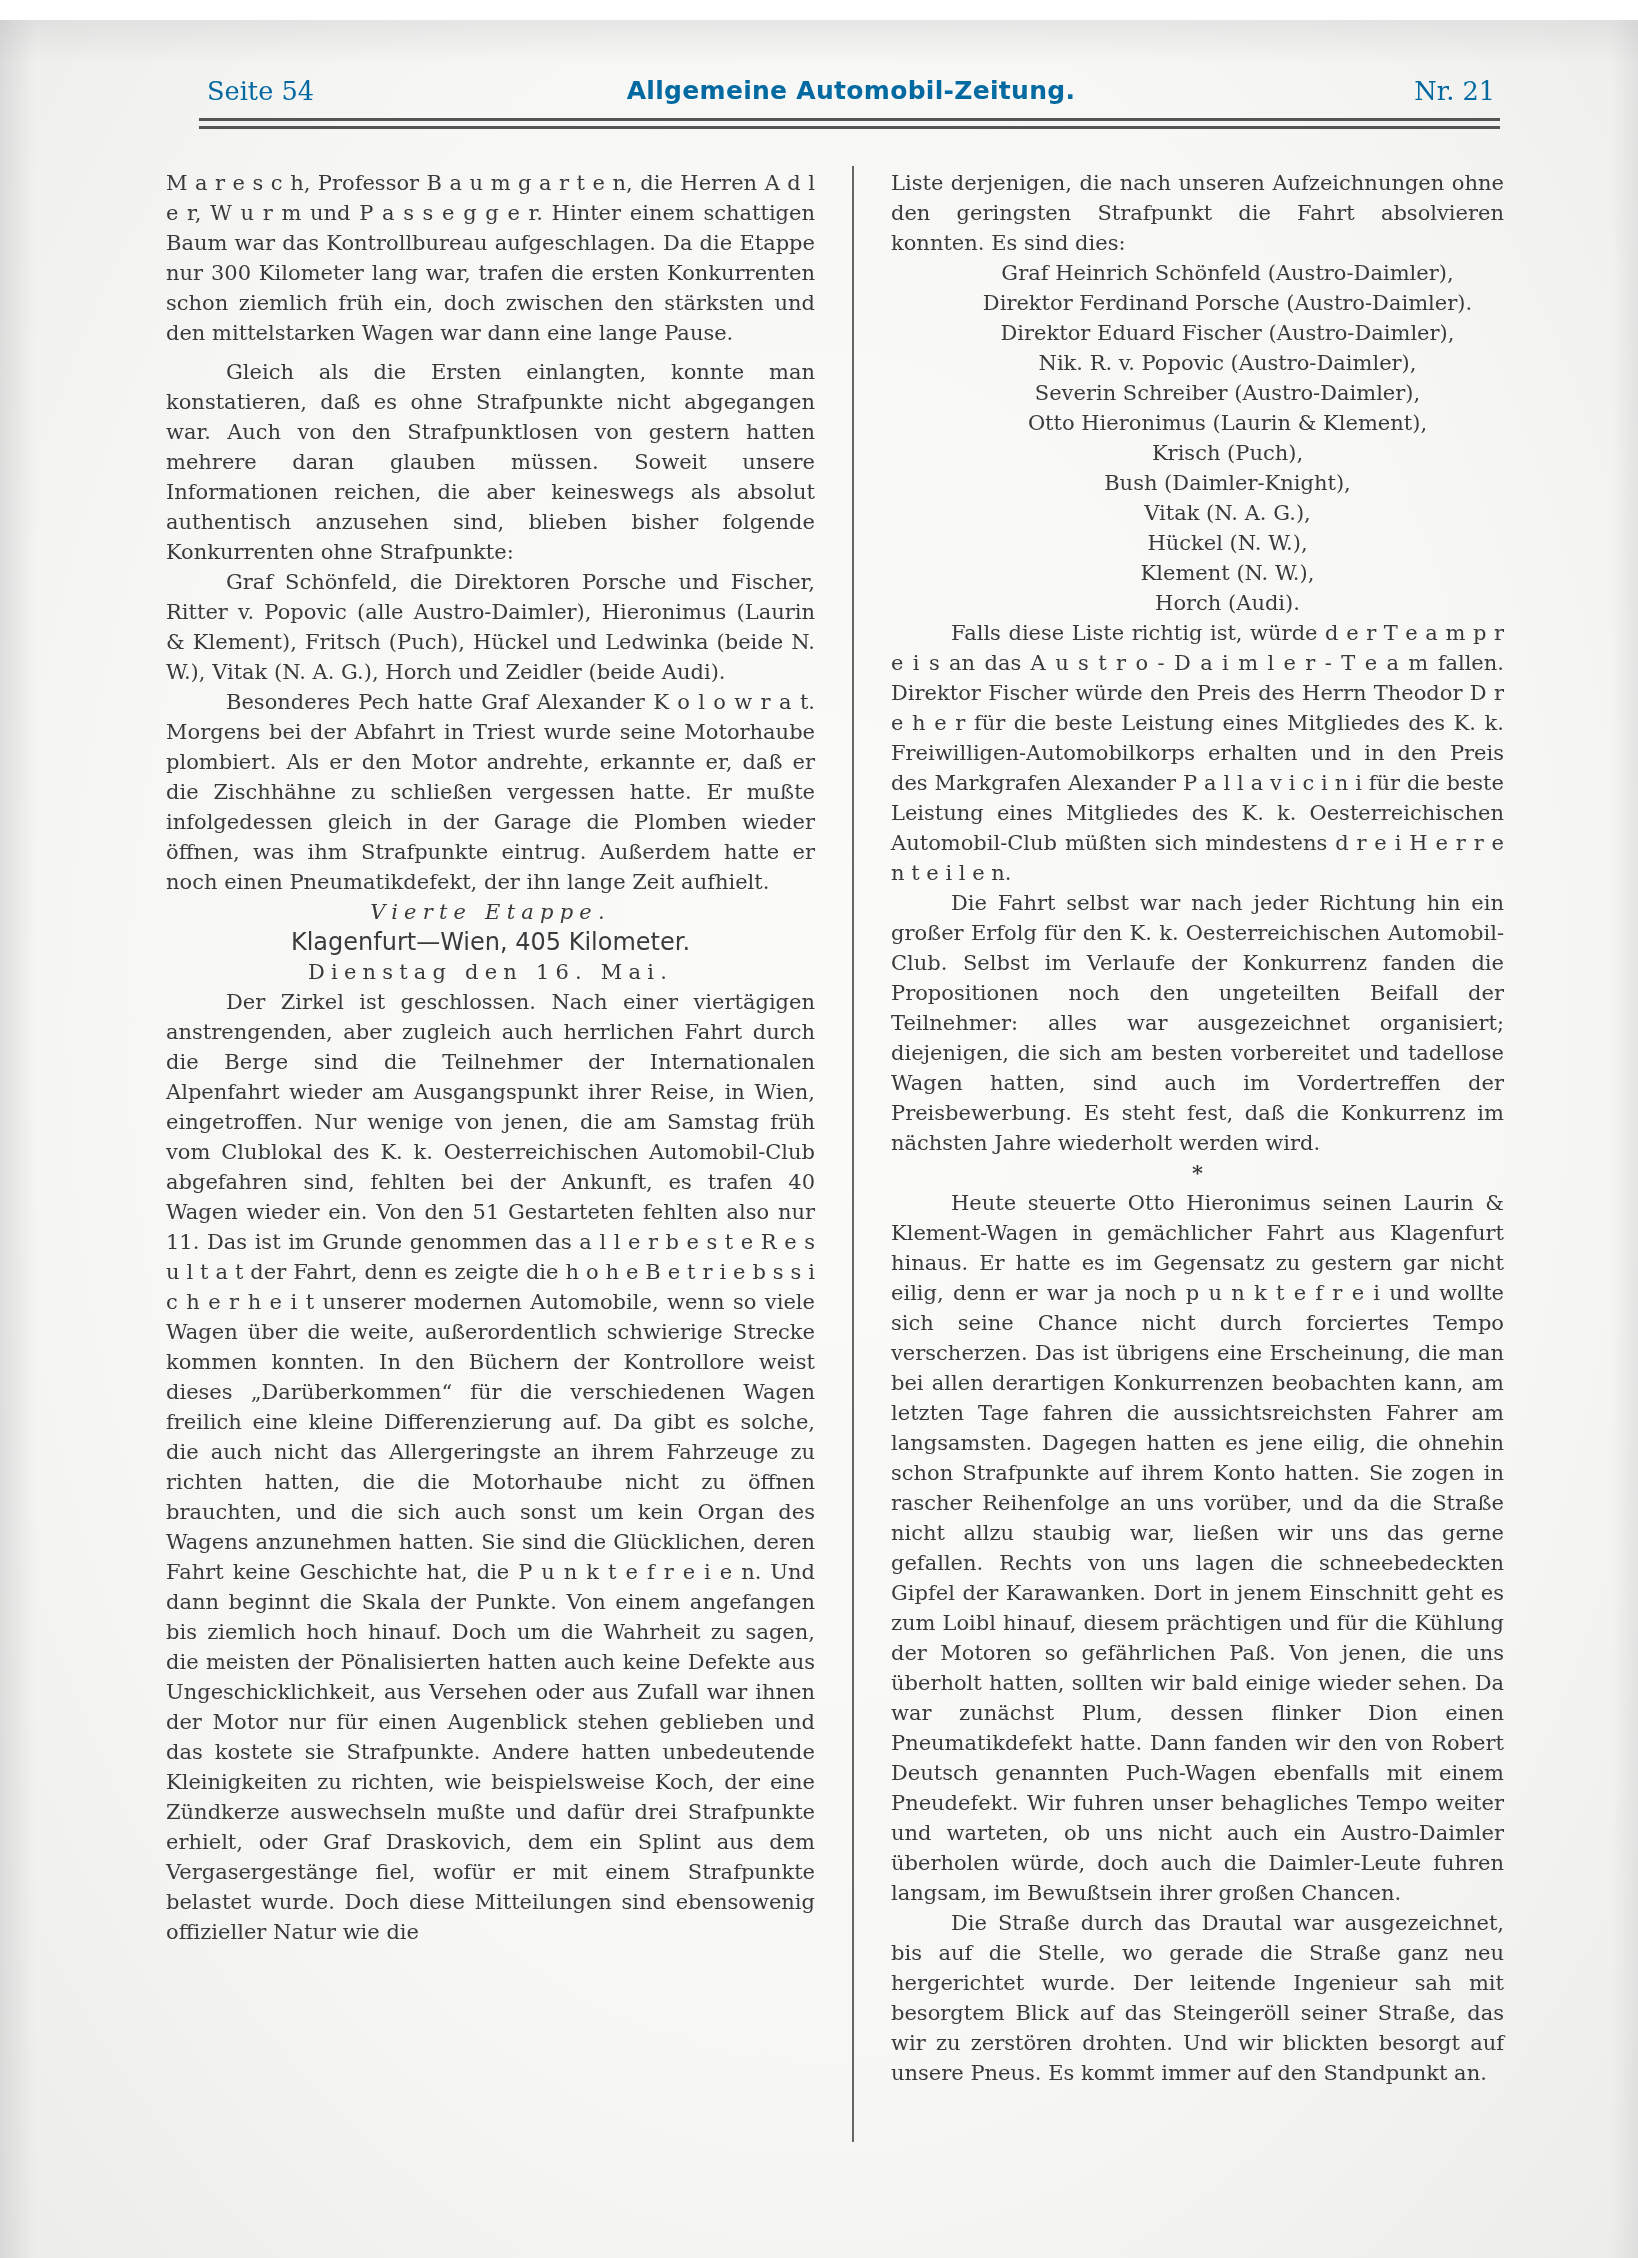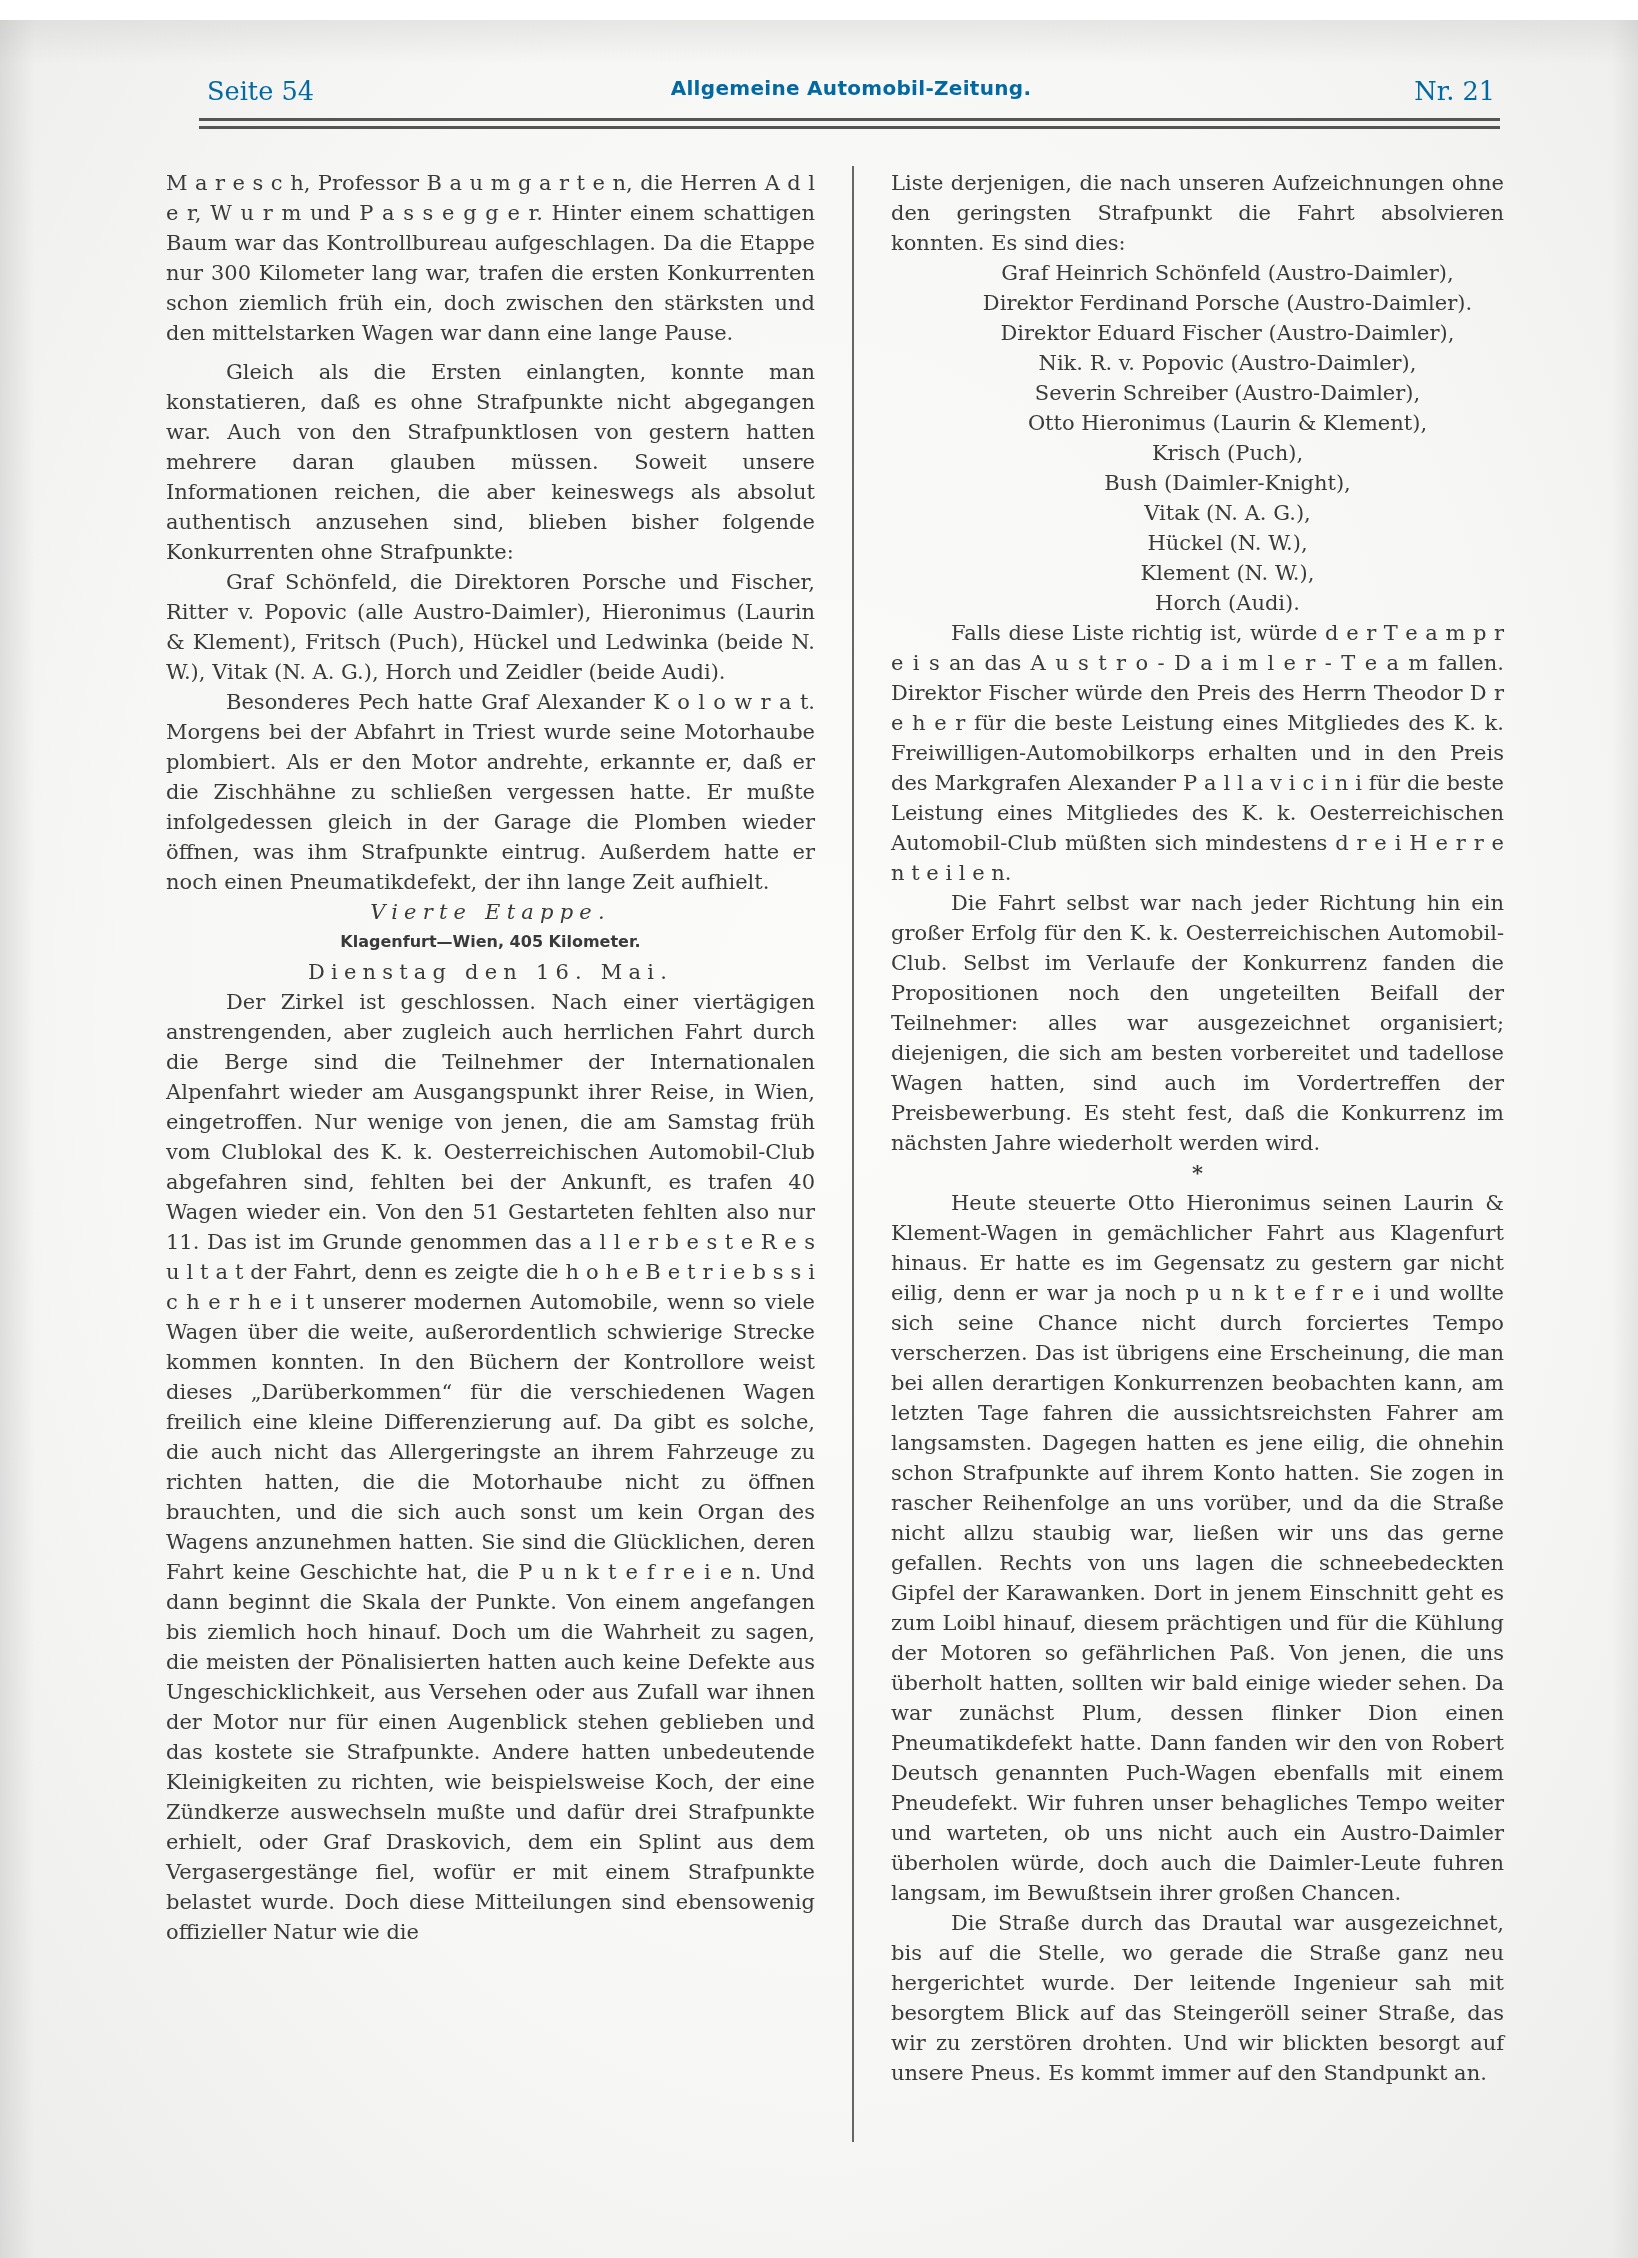--- a/index.html
+++ b/index.html
@@ -19,35 +19,35 @@
     background:
       linear-gradient(90deg, rgba(180,180,180,0.35) 0px, rgba(255,255,255,0) 35px),
       linear-gradient(270deg, rgba(180,180,180,0.25) 0px, rgba(255,255,255,0) 26.5px),
       linear-gradient(180deg, rgba(190,190,190,0.30) 0px, rgba(255,255,255,0) 44px);
   }
   .running-head {
     position: absolute; top: 76px; left: 207px; width: 1288px; height: 44px;
     font-size: 25.6px; color: #0369a1; text-decoration: underline;
   }
   .rh-left  { position: absolute; left: 0; top: 0; }
-  .rh-center{ position: absolute; left: 0; right: 0; top: 0; text-align: center; font-weight: bold; letter-spacing: 0.3px; font-family: "DejaVu Sans", "Liberation Sans", sans-serif; font-size: 20px; }
+  .rh-center{ position: absolute; left: 0; right: 0; top: 0; text-align: center; font-weight: bold; letter-spacing: 0.3px; font-family: "DejaVu Sans", "Liberation Sans", sans-serif; font-size: 25px; }
   .rh-right { position: absolute; right: 0; top: 0; }
   .rule { position: absolute; left: 199px; width: 1301px; height: 2.6px; background: #555; }
   .rule.r1 { top: 118px; }
   .rule.r2 { top: 126px; height: 2.6px; }
   .col-divider { position: absolute; left: 852px; top: 166px; width: 1.8px; height: 1976px; background: #666; }
 
   .col { position: absolute; top: 168px; font-size: 21px; line-height: 30px; text-align: justify; }
   .col.left  { left: 166px; width: 649px; }
   .col.right { left: 891px; width: 613px; }
   .col p { margin: 0; text-indent: 0; }
   .col p.ind { text-indent: 60px; }
   .heading { text-align: center; margin: 0; }
   .h-stage { letter-spacing: 6.2px; margin-top: 5.3px; font-style: italic; }
-  .h-route { font-weight: bold; font-family: "DejaVu Sans", "Liberation Sans", sans-serif; font-size: 16px; margin-top: 3.5px; }
+  .h-route { font-weight: normal; font-family: "DejaVu Sans", "Liberation Sans", sans-serif; font-size: 24px; margin-top: 3.5px; }
   .h-date { letter-spacing: 6.2px; margin-top: 7px; margin-bottom: 3.5px; }
   .list { margin: 0; padding: 0 0 0 60px; list-style: none; text-align: left; }
   .list li { margin: 0; text-align: center; }
   .star { text-align: center; font-weight: bold; margin: 3.5px 0 12.4px 0; }
   .gap { height: 8.8px; }
 </style>
 </head>
 <body>
 
 <div class="paper"></div>

